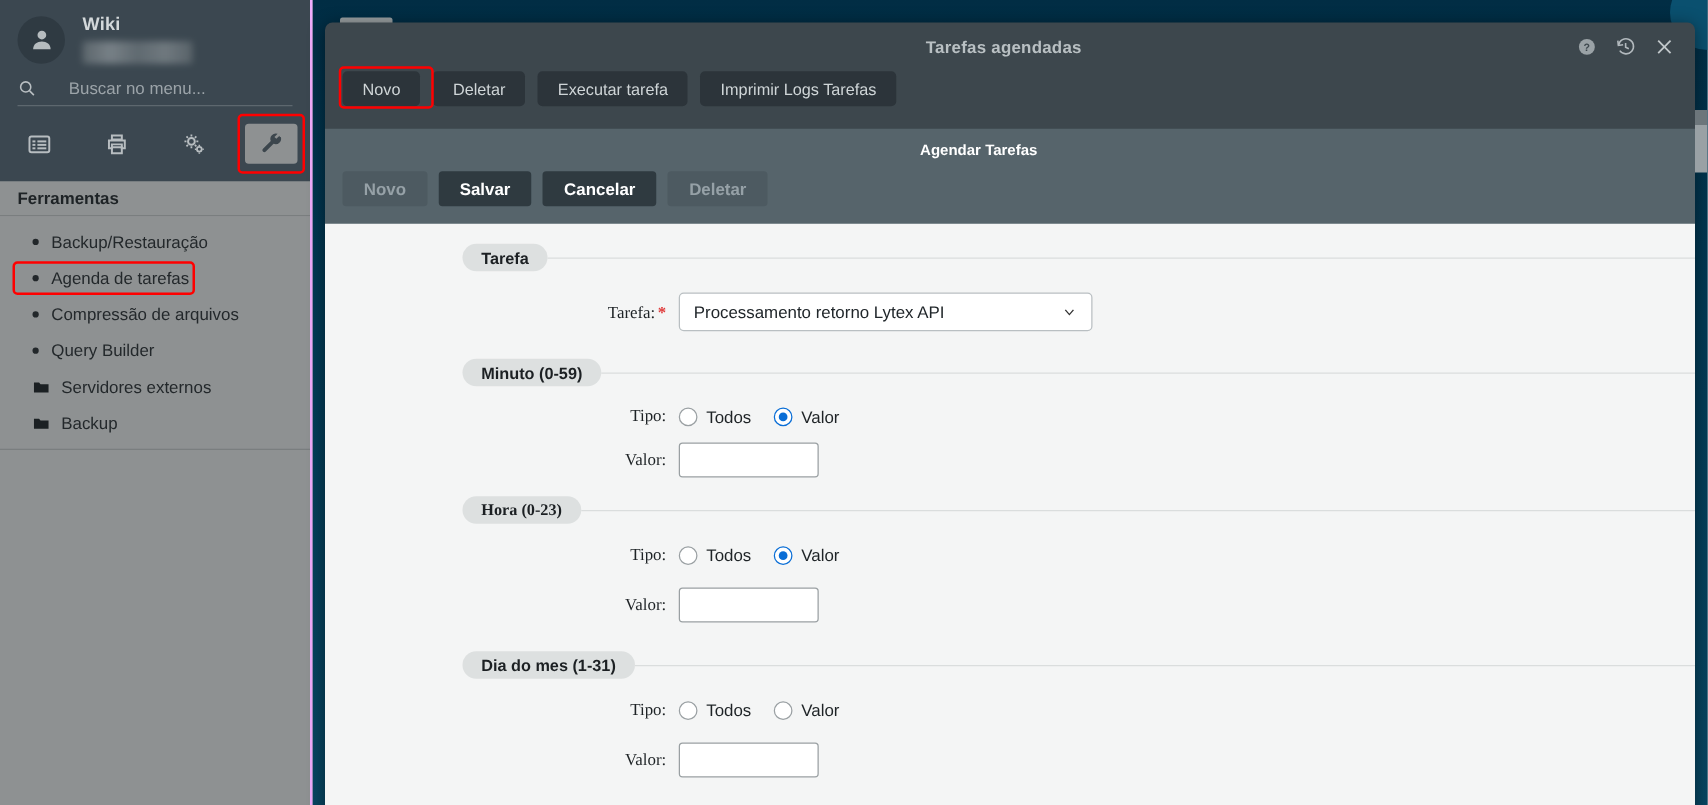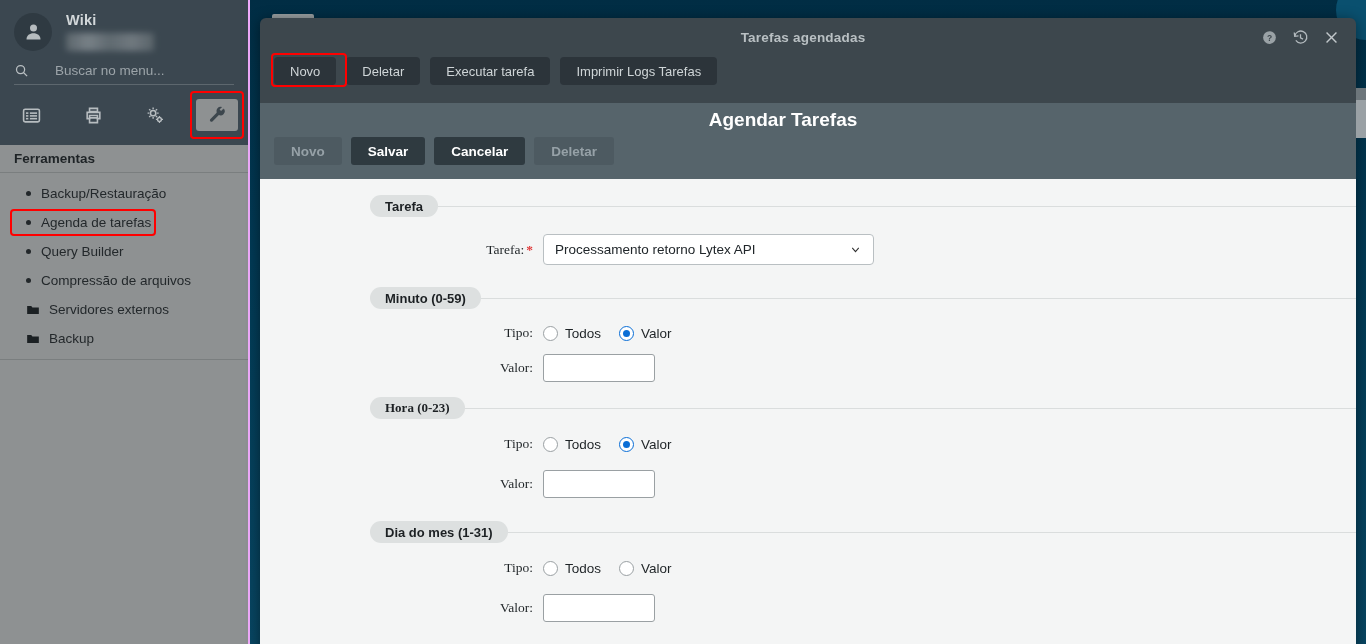--- a/index.html
+++ b/index.html
@@ -158,21 +158,21 @@
   }
 
   
   .inner {
     position: absolute; left: 0; top: 85px;
     width: 1096px; height: 559px;
     background: #56646b;
   }
   .inner-title {
     height: 34px; display: flex; align-items: center; justify-content: center;
-    color: #ffffff; font-size: 19px; font-weight: bold;
+    color: #ffffff; font-size: 12px; font-weight: bold;
     position: relative; left: -25px;
   }
   .inner-toolbar {
     display: flex; align-items: center; gap: 9px;
     padding: 0 14px 13px 14px;
   }
   .ib-btn {
     height: 28px; padding: 0 17px;
     display: flex; align-items: center; justify-content: center;
     background: #4d5a61; color: #96a1a7;
@@ -338,25 +338,25 @@
         <span class="sb-bullet"></span>
         <span>Backup/Restauração</span>
       </div>
       <div class="sb-item">
         <span class="sb-bullet"></span>
         <span>Agenda de tarefas</span>
         <div class="hl-box" style="left:10px;top:1px;width:146px;height:27px;"></div>
       </div>
       <div class="sb-item">
         <span class="sb-bullet"></span>
+        <span>Compressão de arquivos</span>
+      </div>
+      <div class="sb-item">
+        <span class="sb-bullet"></span>
         <span>Query Builder</span>
-      </div>
-      <div class="sb-item">
-        <span class="sb-bullet"></span>
-        <span>Compressão de arquivos</span>
       </div>
       <div class="sb-item">
         <span class="sb-folder">
             <svg viewBox="0 0 24 24">
               <path d="M2 5h7l2 2.5h11V19H2z"></path>
             </svg>
           </span>
         <span>Servidores externos</span>
       </div>
       <div class="sb-item">

